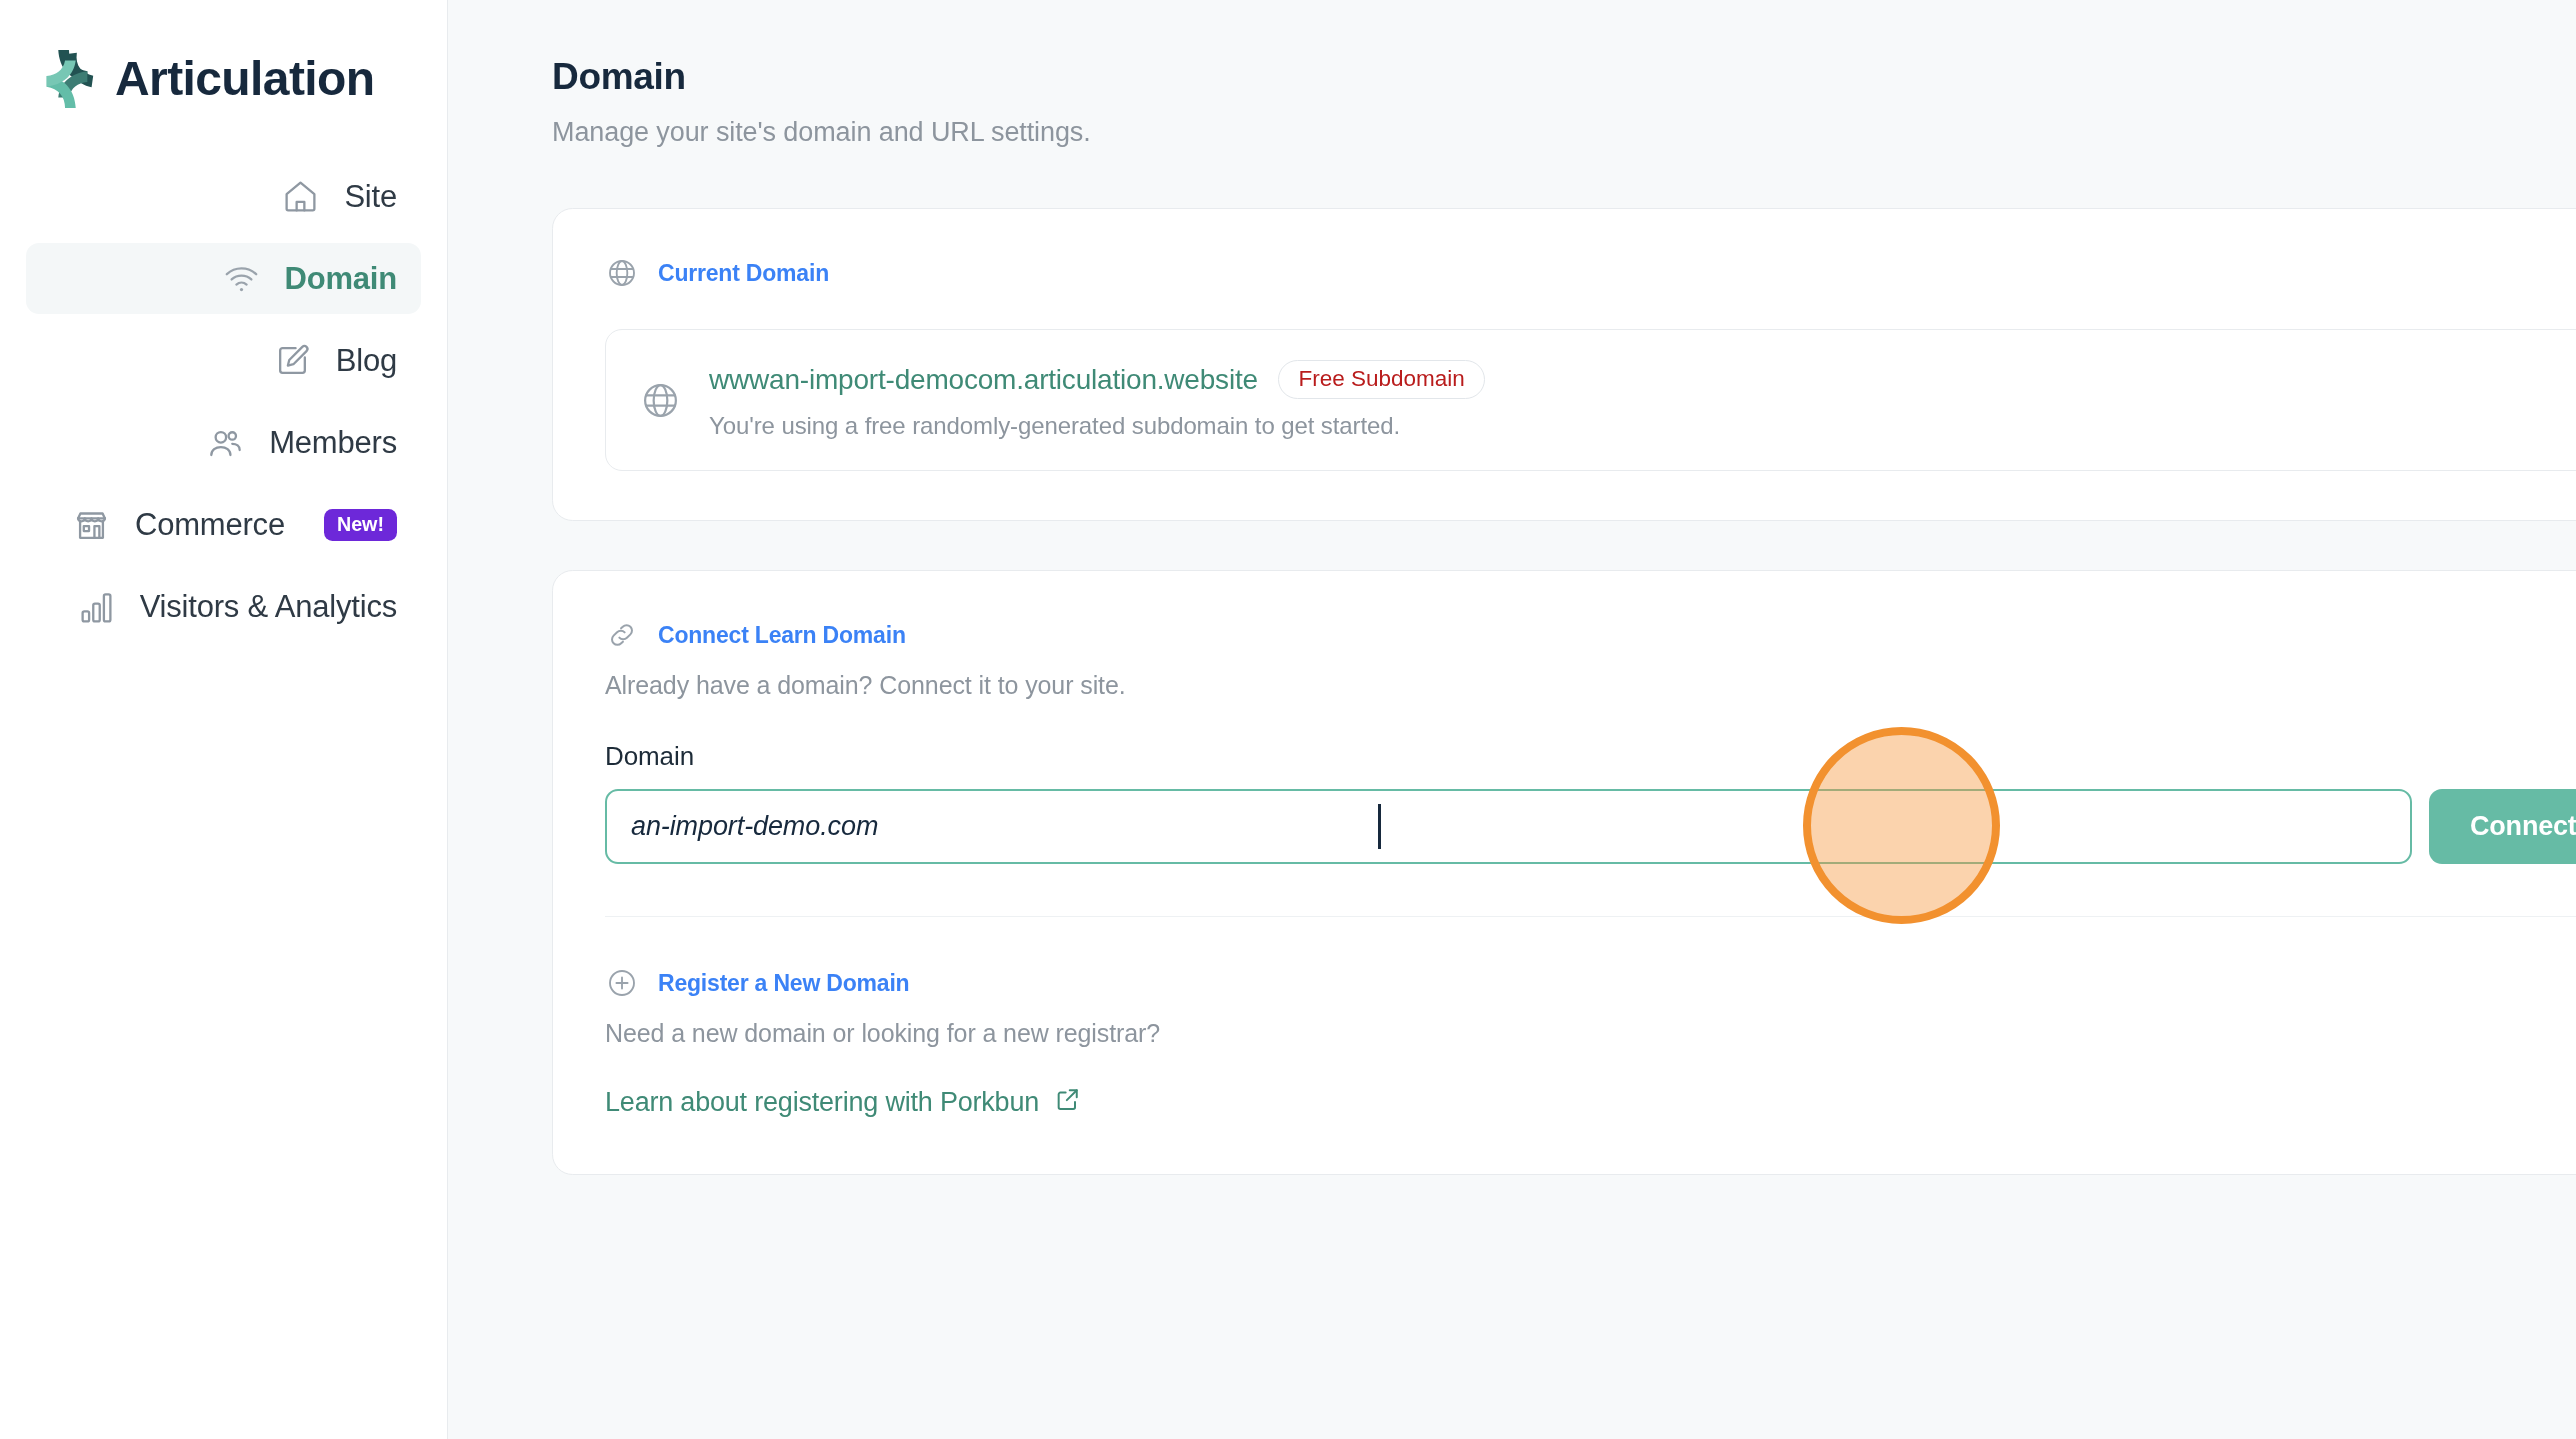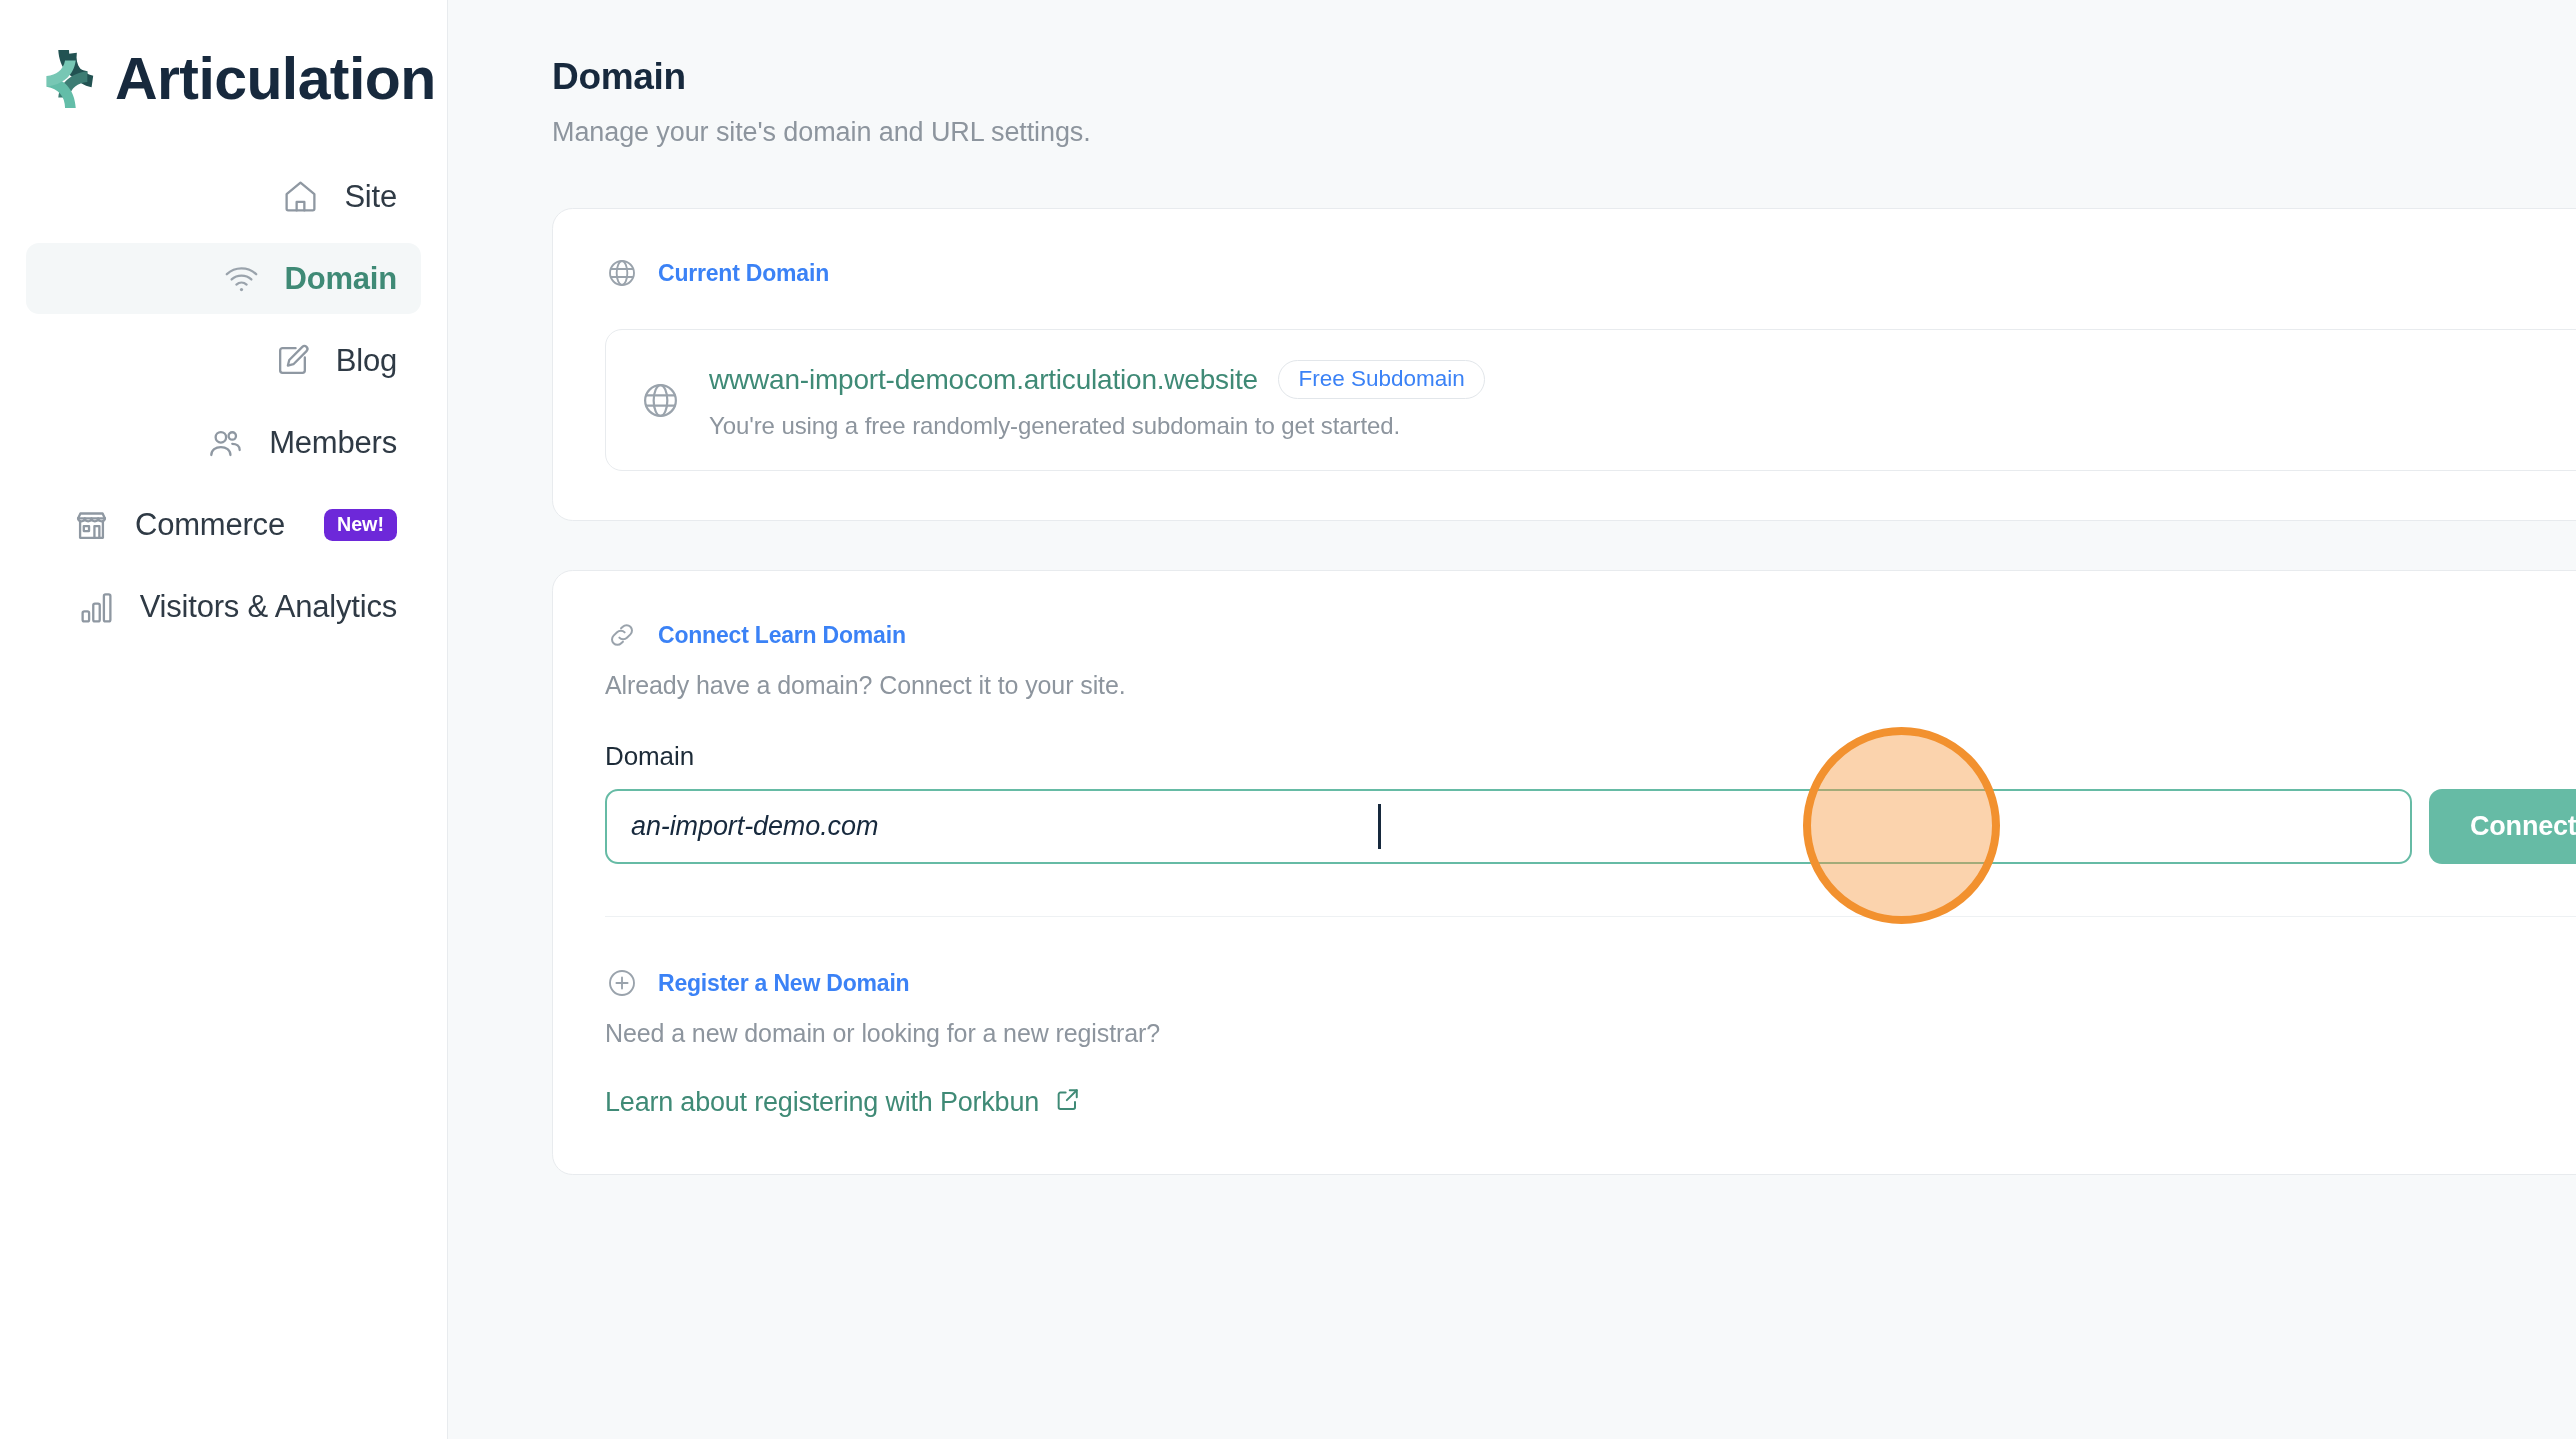--- a/index.html
+++ b/index.html
@@ -22,21 +22,21 @@
     position: relative;
   }
   .brand {
     display: flex; align-items: center;
     gap: 17px;
     padding: 36px 0 0 36px;
     height: 122px;
   }
   .brand-mark { width: 62px; height: 62px; flex: 0 0 62px; }
   .brand-name {
-    font-size: 59px;
+    font-size: 48px;
     font-weight: 700;
     color: #17293d;
     letter-spacing: -0.6px;
     line-height: 1;
   }
   .nav { margin-top: 39px; padding: 0 26px; }
   .nav-item {
     display: flex; align-items: center;
     gap: 24px;
     height: 71px;
@@ -136,21 +136,21 @@
     font-weight: 500;
     color: #3f8a76;
     letter-spacing: -0.2px;
     cursor: pointer;
   }
   .pill {
     border: 1.9px solid #e2e6ea;
     border-radius: 935px;
     padding: 6.6px 19px 8.4px;
     font-size: 22.5px;
-    color: #3b82f6;
+    color: #b91c1c;
     line-height: 1;
     background: #fff;
     white-space: nowrap;
   }
   .domain-note {
     font-size: 24px;
     color: #8d959e;
     margin-top: 13px;
     letter-spacing: -0.1px;
   }

